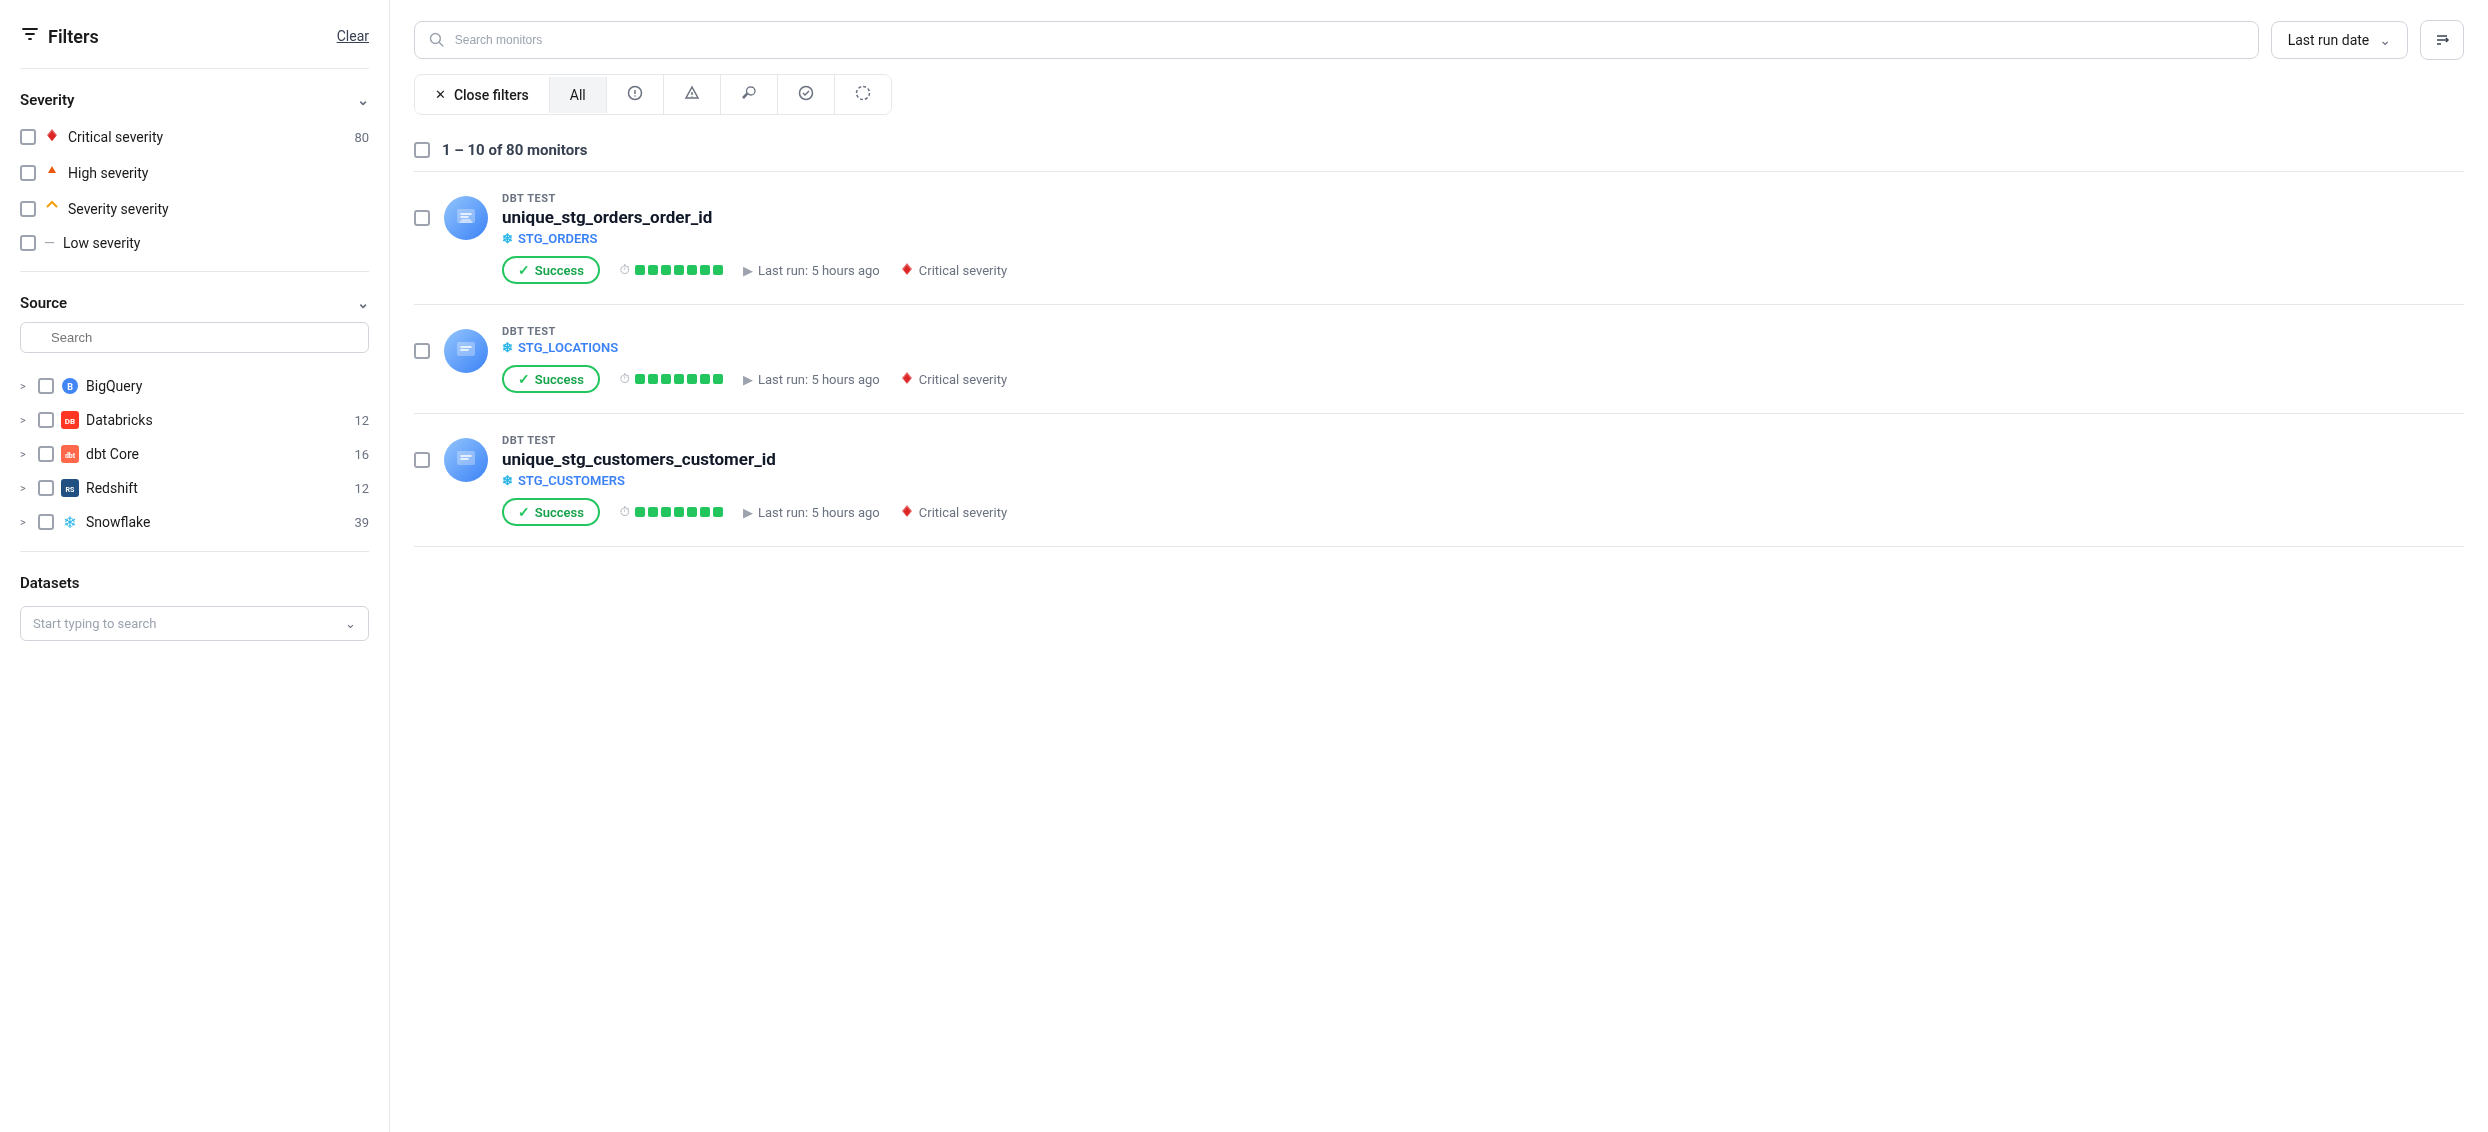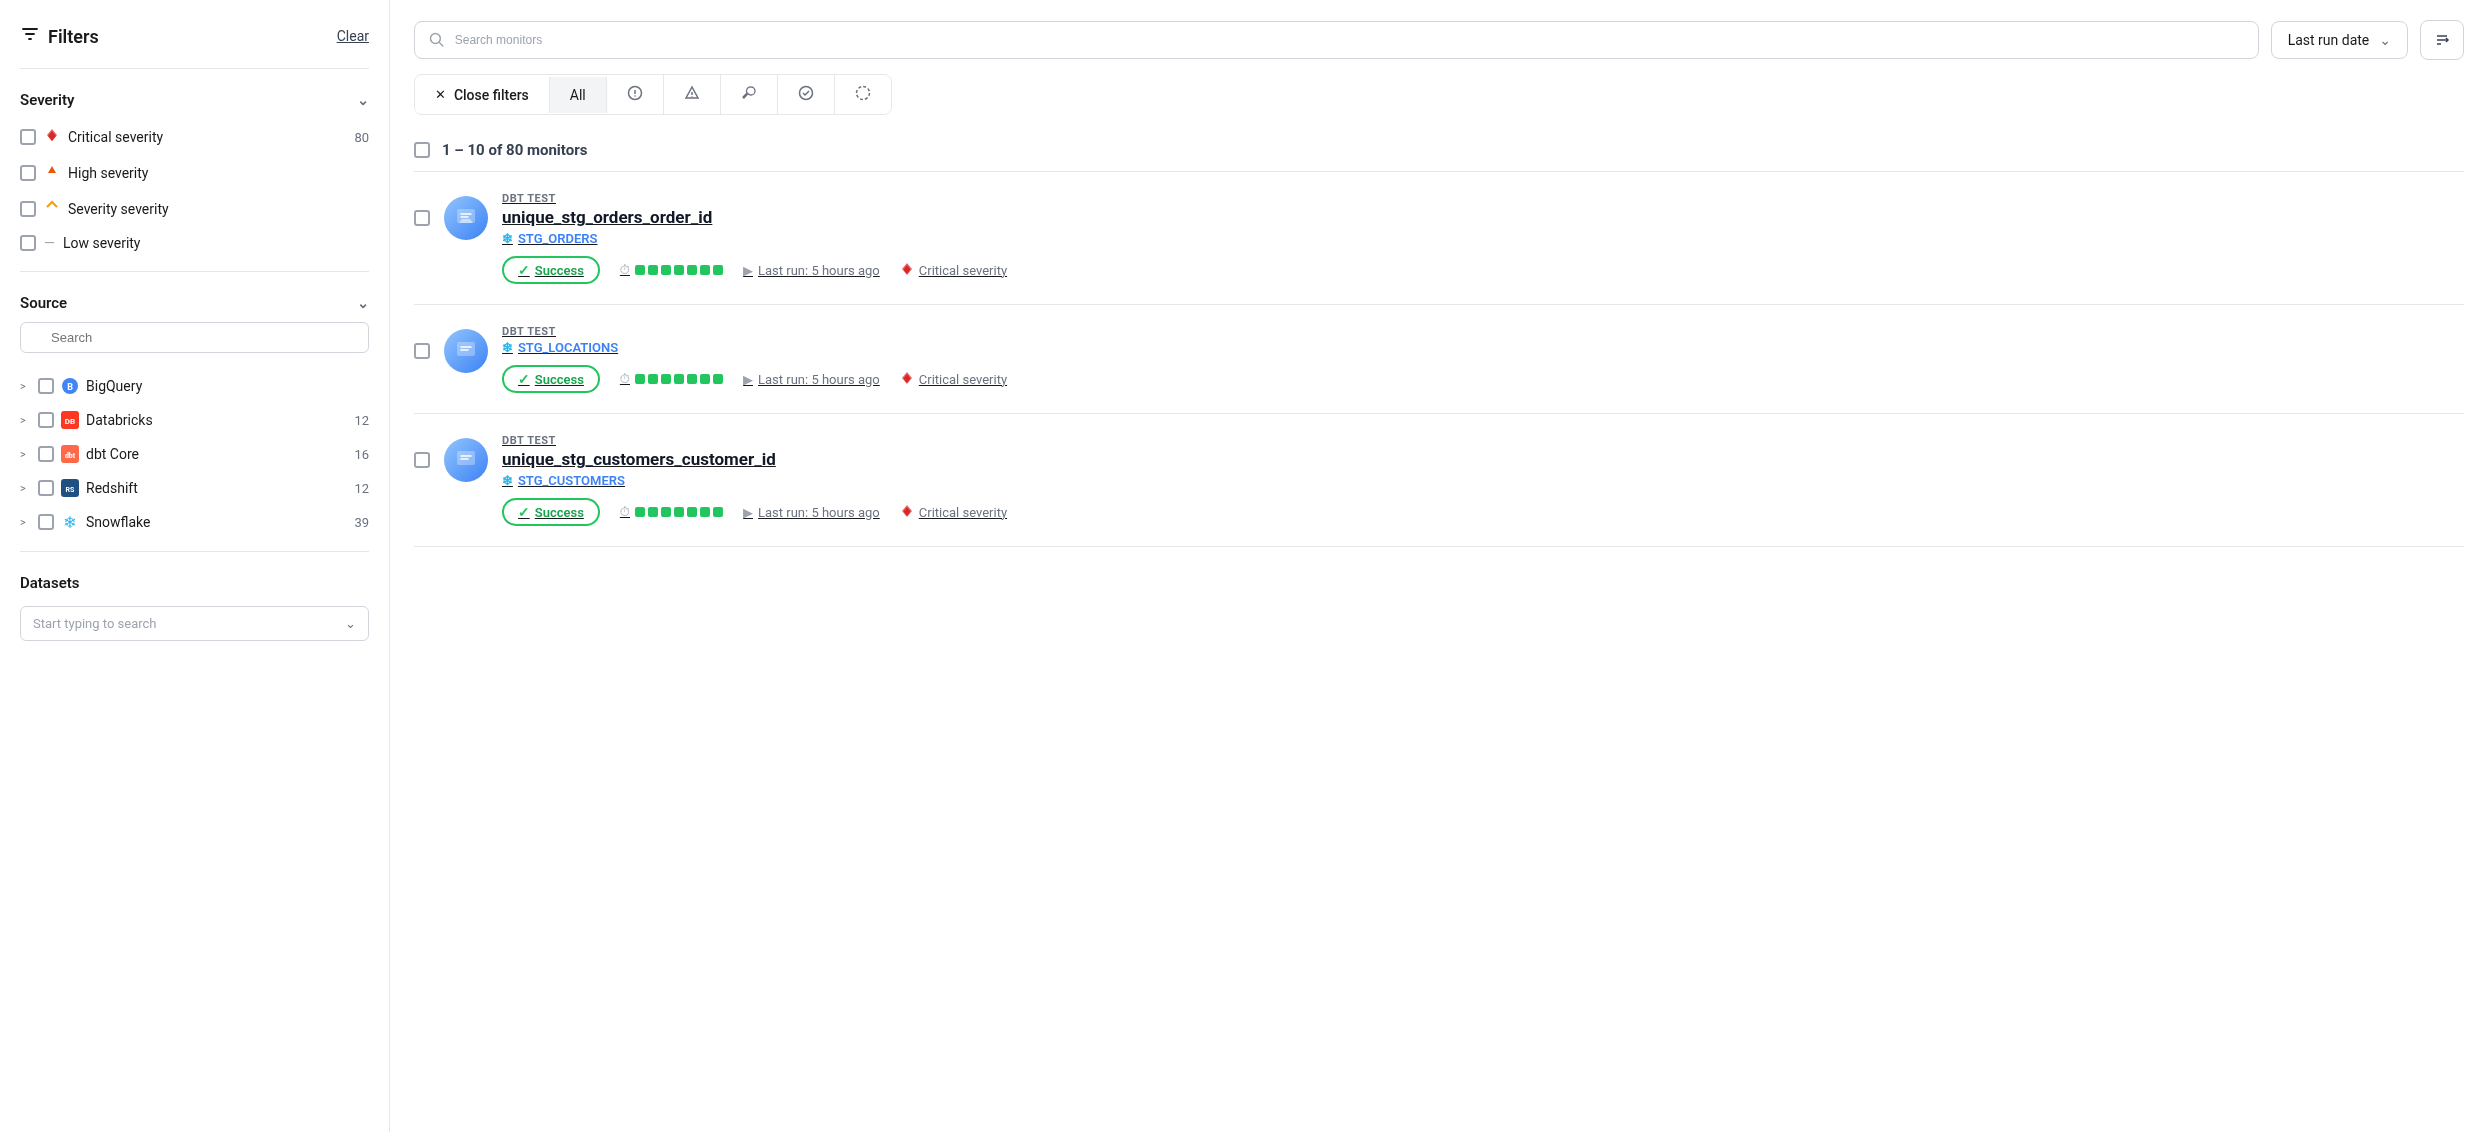--- a/index.html
+++ b/index.html
@@ -256,21 +256,20 @@
       font-weight: 700;
     }
 
     
     .monitor-item {
       display: flex;
       align-items: flex-start;
       gap: 14px;
       padding: 20px 0;
       border-bottom: 1px solid #e5e7eb;
-      text-decoration: underline;
     }
     .monitor-checkbox { margin-top: 18px; }
     .monitor-icon {
       width: 44px;
       height: 44px;
       border-radius: 50%;
       background: linear-gradient(135deg, #93c5fd, #3b82f6);
       display: flex;
       align-items: center;
       justify-content: center;

